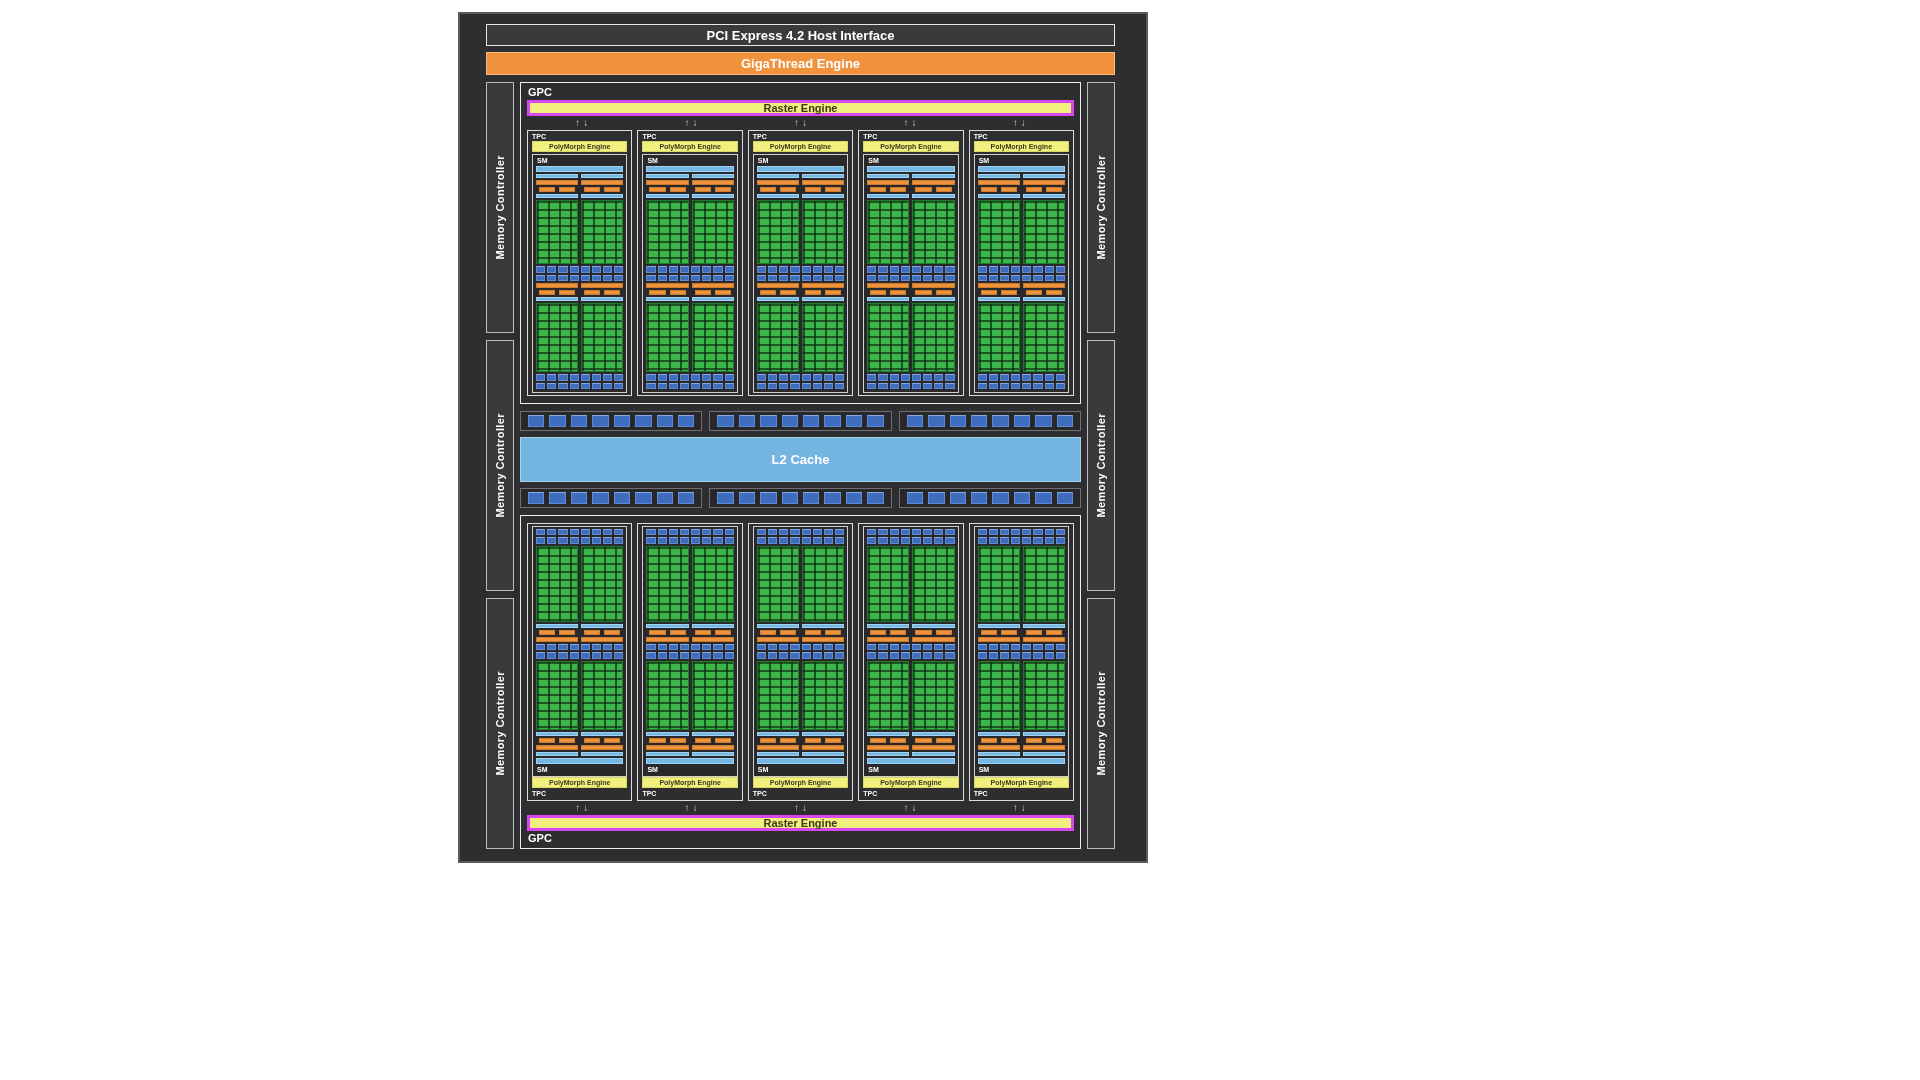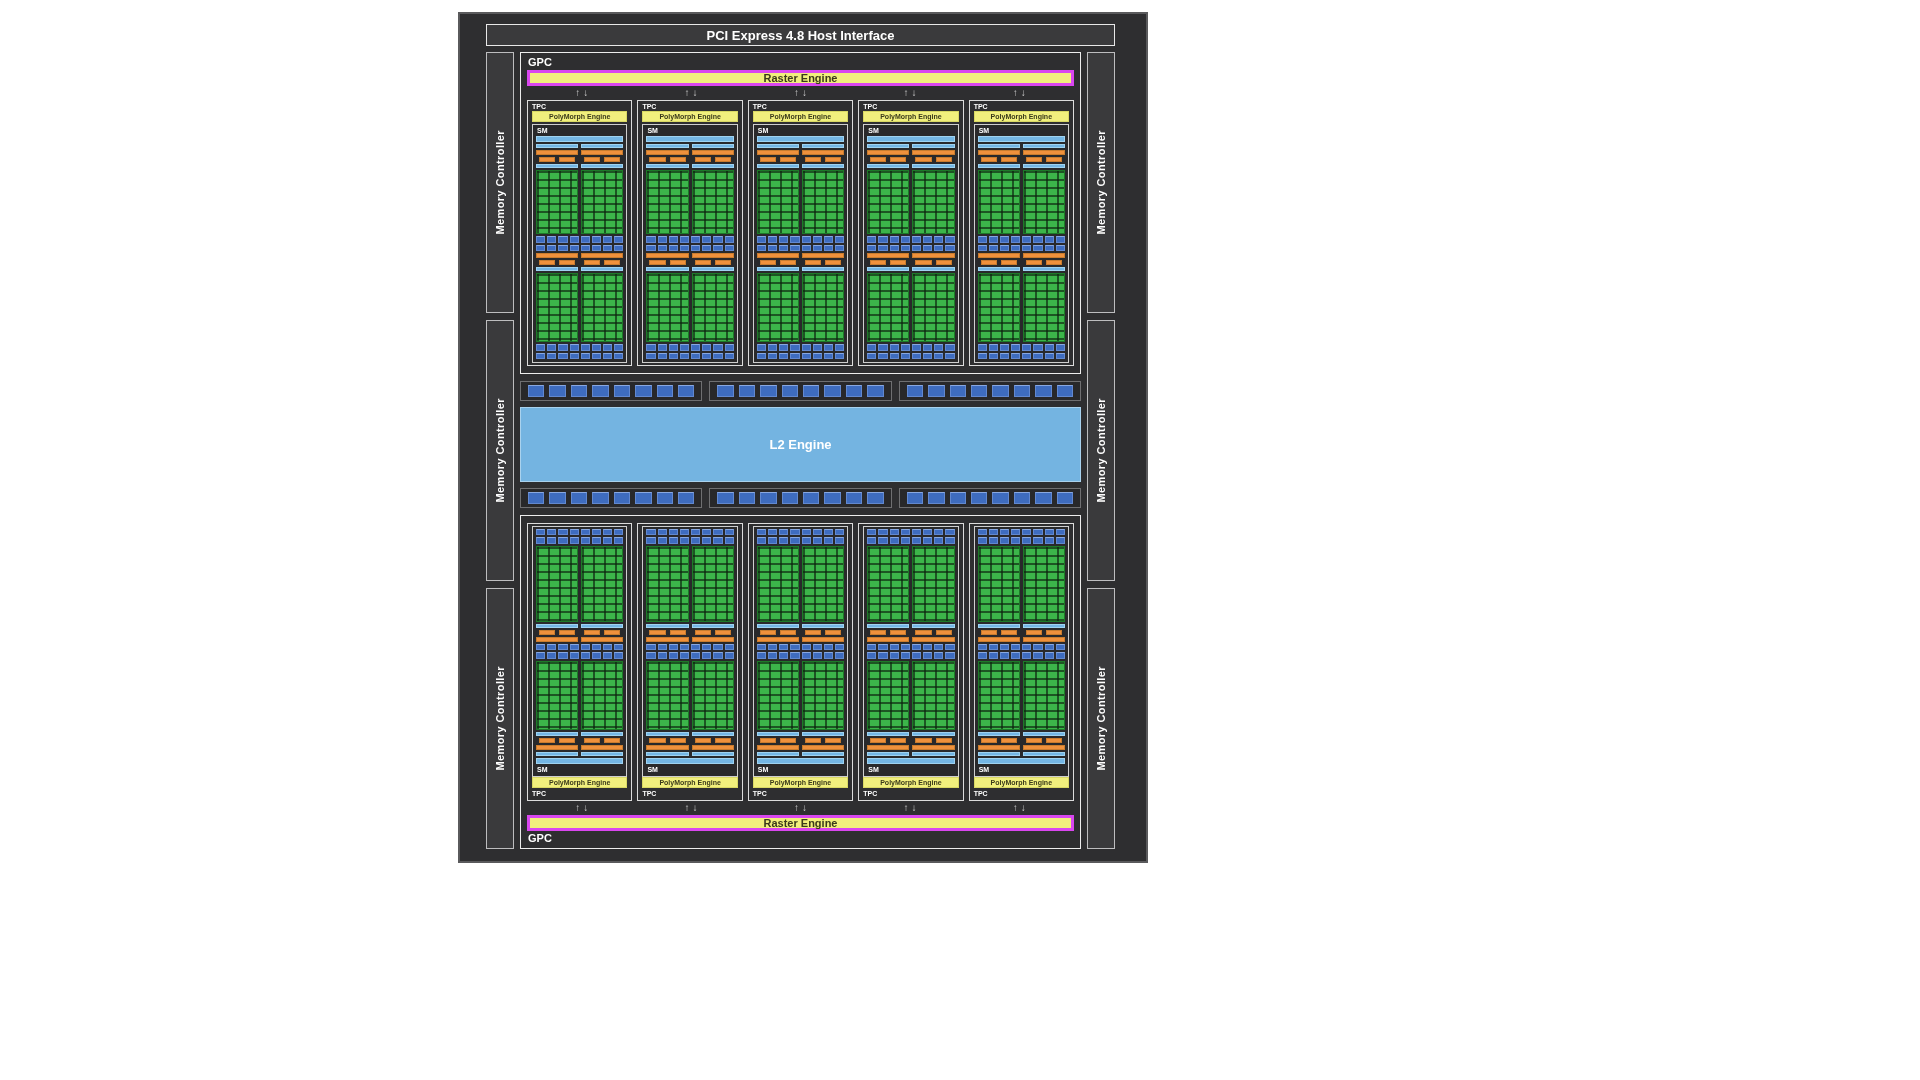--- a/index.html
+++ b/index.html
@@ -133,21 +133,24 @@
   }
 
   
   .flip, .flip .tpc, .flip .sm, .flip .half { flex-direction: column-reverse; }
 </style>
 </head>
 <body>
 
 <div class="chip">
   <div class="pci-bar">
-    <span>PCI Express 4.8 Host Interface</span>
+    <span>PCI Express 4.2 Host Interface</span>
+  </div>
+  <div class="giga-bar">
+    <span>GigaThread Engine</span>
   </div>
   <div class="body">
     <div class="mc-col" id="mc-left">
         <div class="mc">
           <div class="mc-text">Memory Controller</div>
         </div>
         <div class="mc">
           <div class="mc-text">Memory Controller</div>
         </div>
         <div class="mc">
@@ -660,21 +663,21 @@
               <div class="xseg"></div>
               <div class="xseg"></div>
               <div class="xseg"></div>
               <div class="xseg"></div>
               <div class="xseg"></div>
               <div class="xseg"></div>
               <div class="xseg"></div>
             </div>
           </div>
         <div class="l2">
-          <span>L2 Engine</span>
+          <span>L2 Cache</span>
         </div>
         <div class="xbar-row" id="xbar-bottom">
             <div class="xbar-group">
               <div class="xseg"></div>
               <div class="xseg"></div>
               <div class="xseg"></div>
               <div class="xseg"></div>
               <div class="xseg"></div>
               <div class="xseg"></div>
               <div class="xseg"></div>

